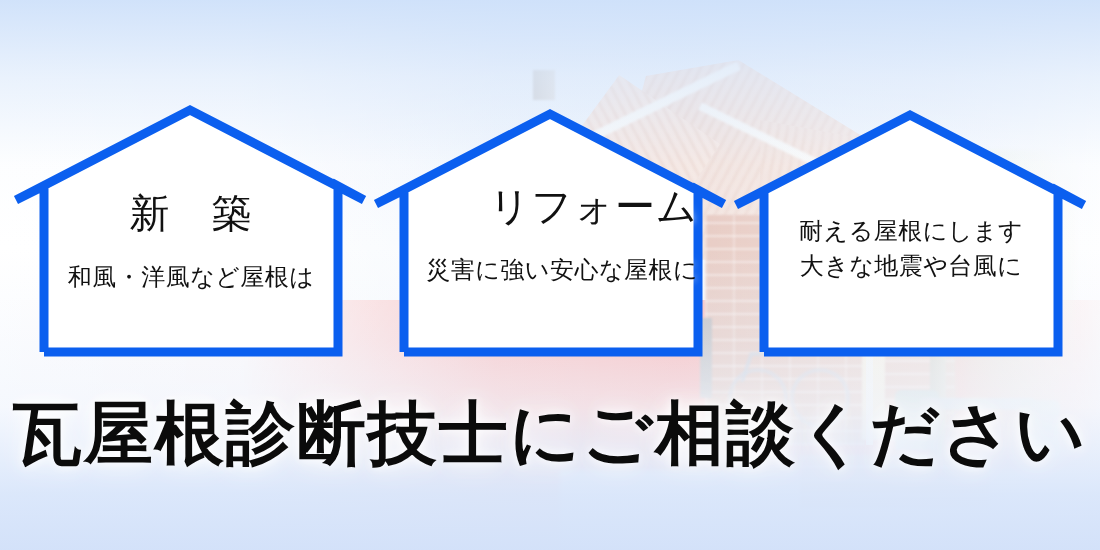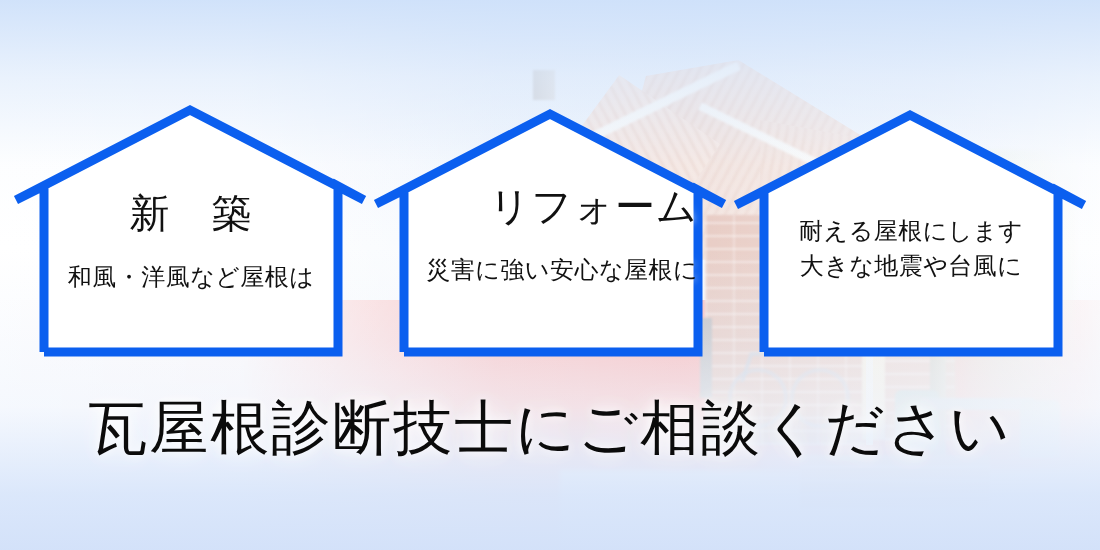--- a/index.html
+++ b/index.html
@@ -272,29 +272,30 @@
     font-size: 24px;
     line-height: 1.45;
     letter-spacing: .5px;
   }
 
   
   .headline {
     position: absolute;
     left: 0; right: 0; top: 398px;
     text-align: center;
-    font-size: 59px;
+    font-size: 69px;
     line-height: 1;
     color: #0b0b0b;
     letter-spacing: 2px;
     white-space: nowrap;
     text-shadow:
       0 0 10px rgba(255,255,255,.95),
       0 0 20px rgba(255,255,255,.85),
       0 0 34px rgba(255,255,255,.7);
+    font-weight: bold;
   }
 </style>
 </head>
 <body>
 
 <div id="banner">
 
   <div class="photo-layer">
     <div class="sky"></div>
     <div class="roof-main"></div>

